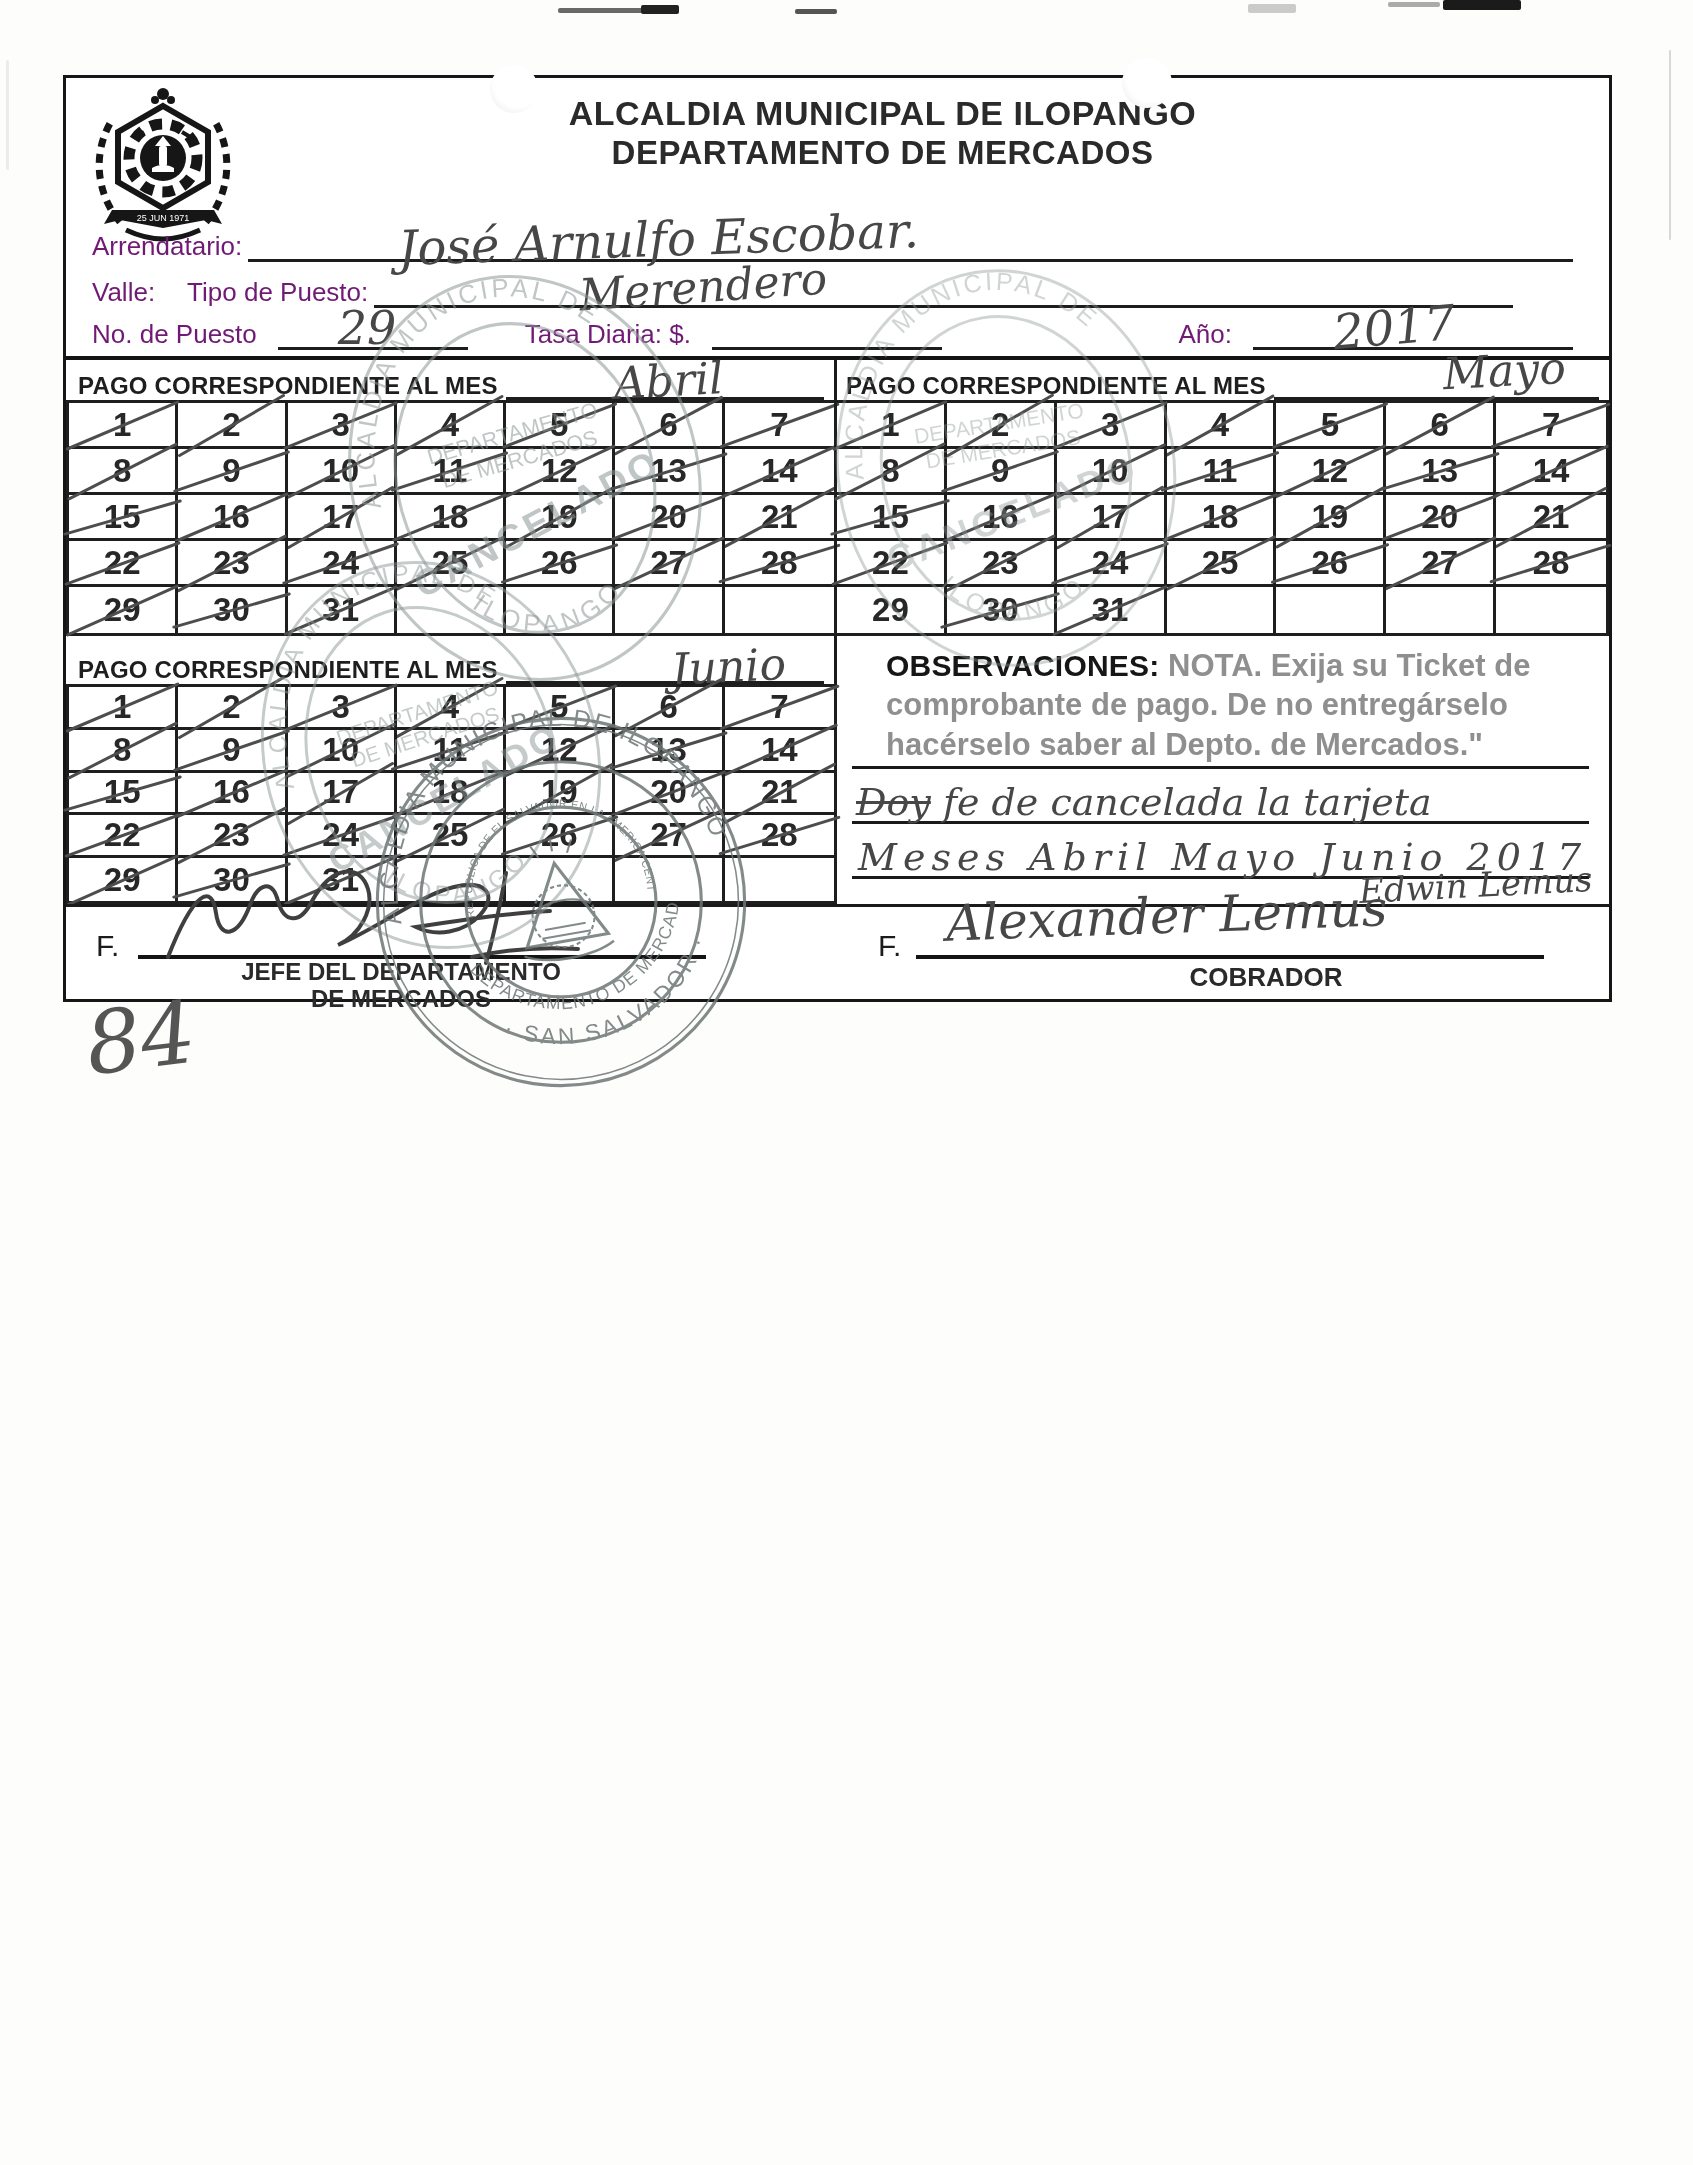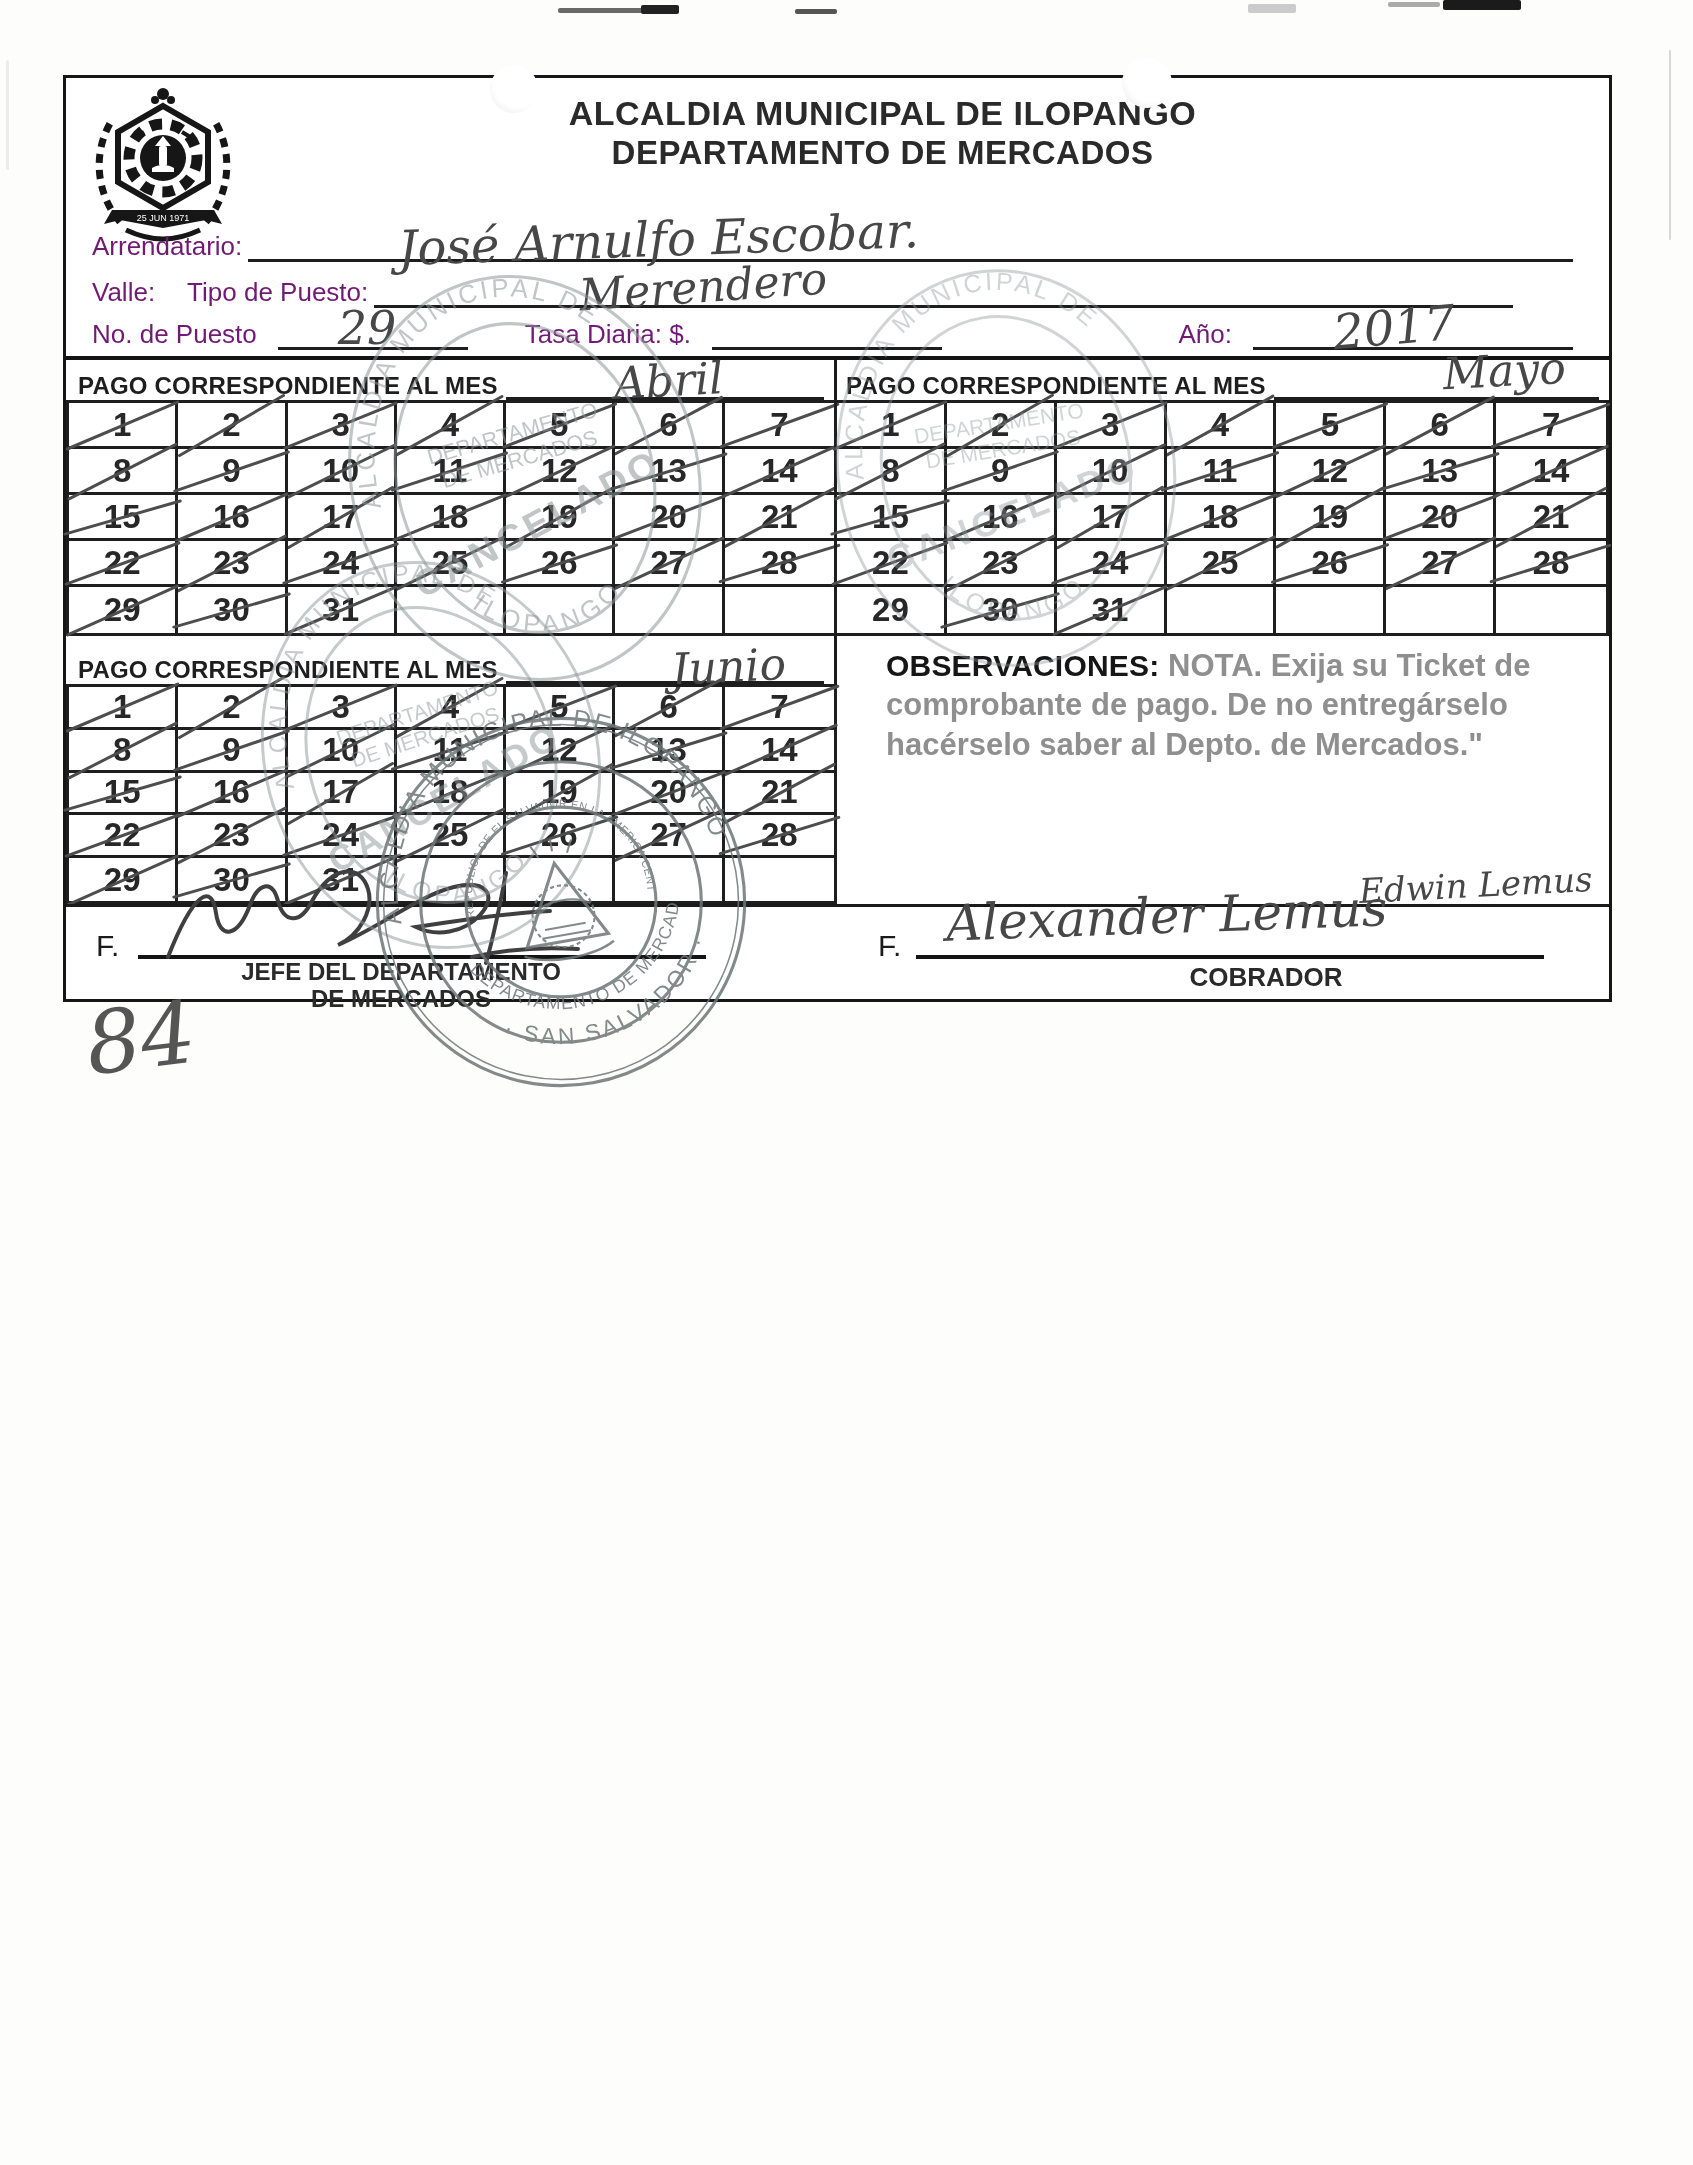--- a/index.html
+++ b/index.html
@@ -546,20 +546,30 @@
         <div class="day-cell"></div>
         <div class="day-cell"></div>
         <div class="day-cell"></div>
       </div>
 
     <div class="obs">
       <div class="obs-p">
         <span class="obs-label">OBSERVACIONES:</span>
         <span class="obs-nota">NOTA. Exija su Ticket de comprobante de pago. De no entregárselo hacérselo saber al Depto. de Mercados."</span>
       </div>
+      <div class="obs-lines">
+        <div class="obs-line first">
+          <span class="hand" style="left:4px;font-size:38px;">
+            <span class="struck">Doy</span><span> fe de cancelada la tarjeta</span>
+          </span>
+        </div>
+        <div class="obs-line">
+          <span class="hand" style="left:6px;font-size:38px;letter-spacing:6px;">Meses Abril Mayo Junio 2017</span>
+        </div>
+      </div>
       <span class="hand obs-sig">Edwin Lemus</span>
     </div>
 
     <div class="footer">
       <span class="flab" style="left:30px;top:22px;">F.</span>
       <div class="fline" style="left:72px;top:48px;width:568px;"></div>
       <svg class="sig-svg" style="left:88px;top:-46px;" width="560" height="120" viewBox="0 0 560 120">
         <path d="M14 96 C 40 30, 58 22, 62 52 C 66 80, 84 76, 96 44 C 104 22, 118 18, 124 40
                  C 130 62, 146 64, 158 40 C 178 4, 206 2, 214 28 C 220 48, 206 74, 184 84
                  C 226 66, 266 34, 300 26 C 332 18, 344 34, 326 54 C 310 72, 282 76, 262 66

